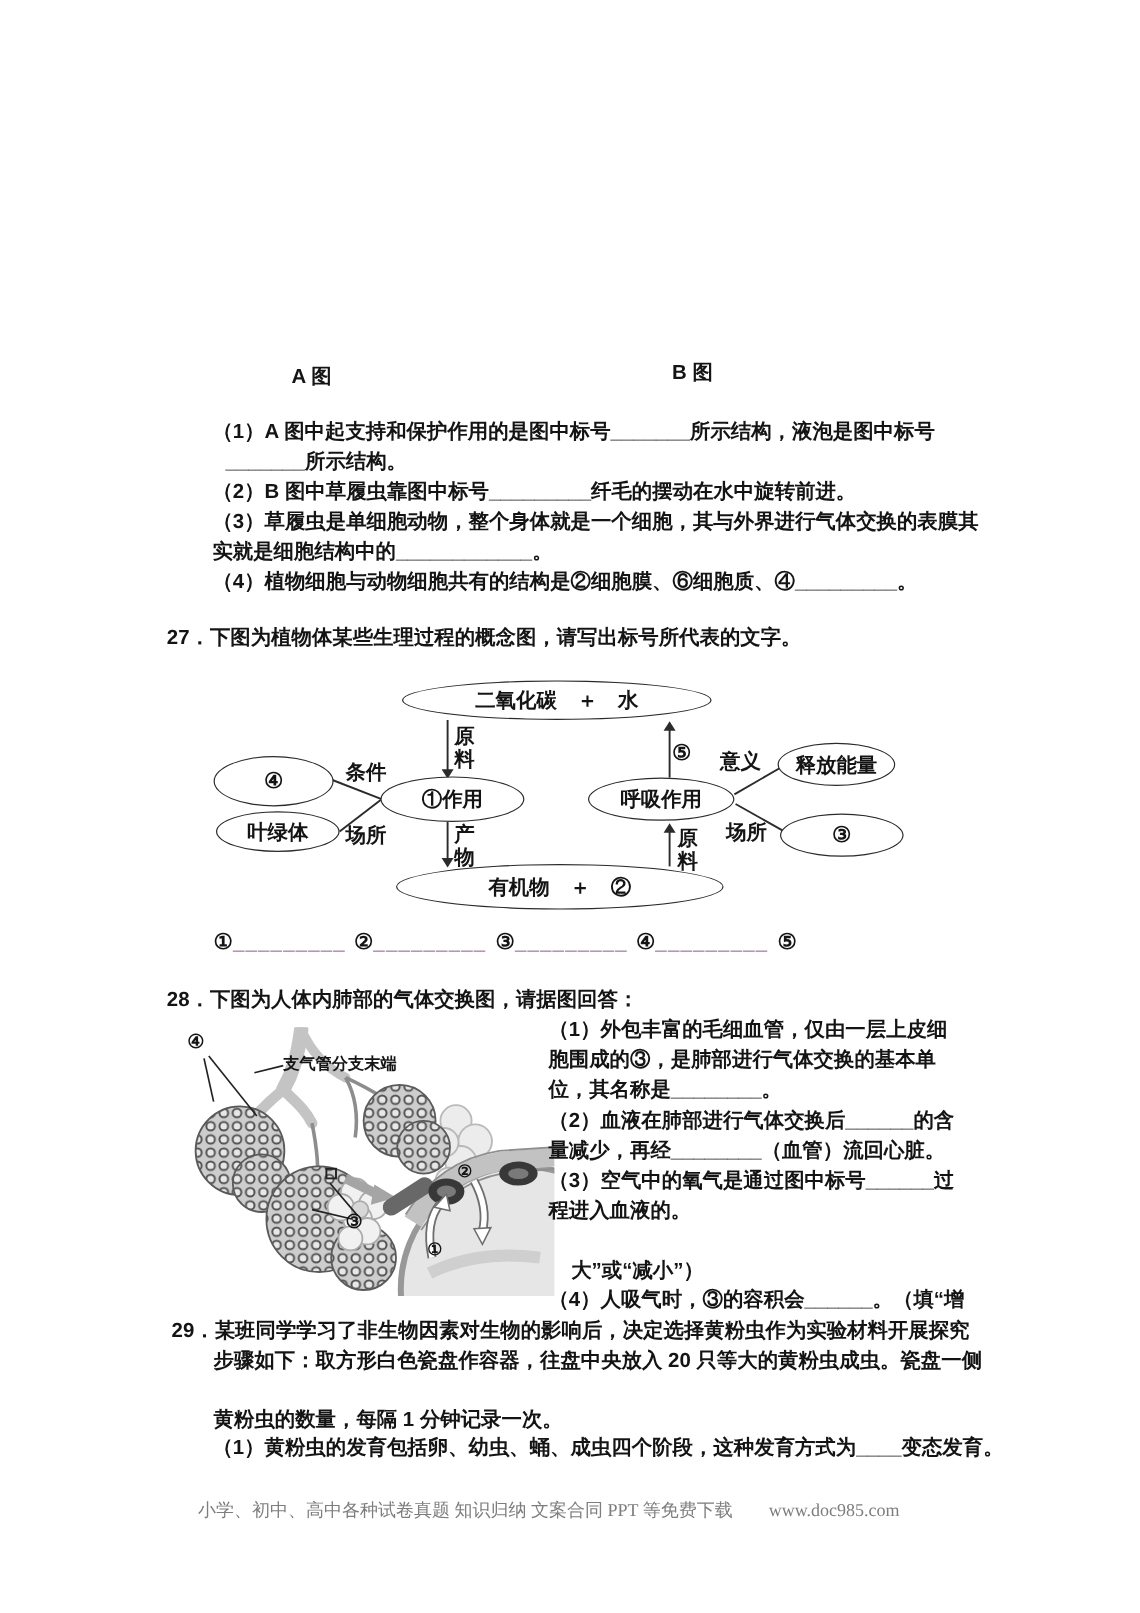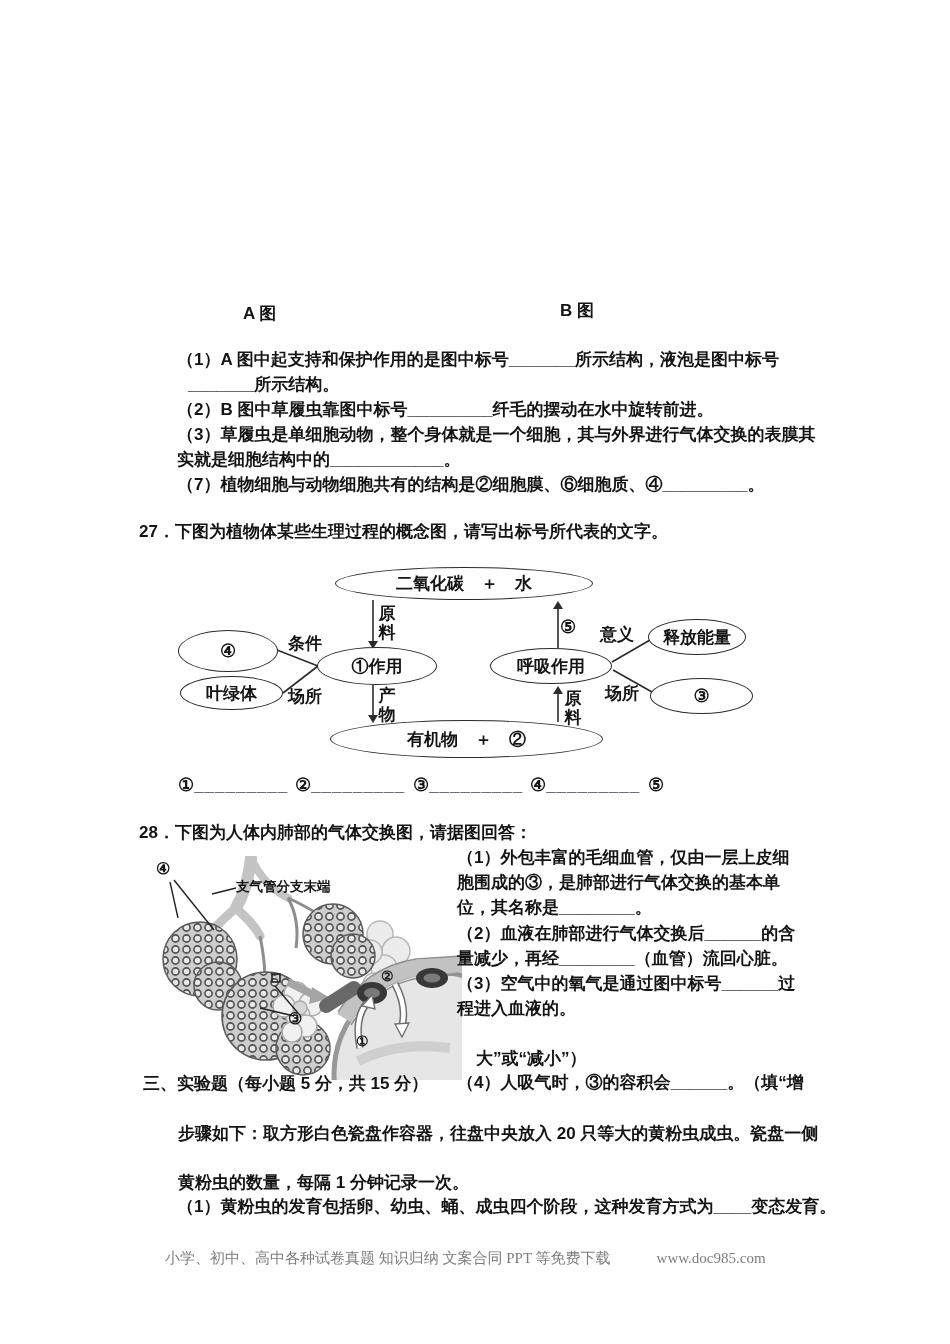--- a/index.html
+++ b/index.html
@@ -11,45 +11,45 @@
   .t{position:absolute;font-size:17px;line-height:22px;white-space:nowrap;}
   .ell{
     position:absolute;border:1.6px solid #2b2b2b;border-radius:50%;
     display:flex;align-items:center;justify-content:center;
     font-size:17px;background:#fff;box-sizing:border-box;white-space:nowrap;
   }
   .vlab{
     position:absolute;width:20px;font-size:17px;line-height:19px;
     text-align:center;word-break:break-all;white-space:normal;
   }
-  .blank{color:#0f172a;letter-spacing:1px;}
+  .blank{color:#701a75;letter-spacing:1px;}
   .ansrow span{display:inline-block;}
   .circ{font-size:18px;}
   .figlabel{position:absolute;font-size:15px;line-height:17px;white-space:nowrap;}
   #footer{
     position:absolute;left:165px;top:1249px;font-family:"Liberation Serif",serif;
     font-weight:400;color:#7d7d7d;font-size:15px;white-space:nowrap;
   }
-  #footer .url{margin-left:46px;}
+  #footer .url{margin-left:30px;}
   svg{display:block;}
 </style>
 </head>
 <body>
 
 <div id="page">
 
   <div class="t" style="left:243px;top:303px">A 图</div>
   <div class="t" style="left:560px;top:300px">B 图</div>
 
   <div class="t" style="left:177px;top:349px">（1）A 图中起支持和保护作用的是图中标号_______所示结构，液泡是图中标号</div>
   <div class="t" style="left:188px;top:374px">_______所示结构。</div>
   <div class="t" style="left:177px;top:399px">（2）B 图中草履虫靠图中标号_________纤毛的摆动在水中旋转前进。</div>
   <div class="t" style="left:177px;top:424px">（3）草履虫是单细胞动物，整个身体就是一个细胞，其与外界进行气体交换的表膜其</div>
   <div class="t" style="left:177px;top:449px">实就是细胞结构中的____________。</div>
-  <div class="t" style="left:177px;top:474px">（7）植物细胞与动物细胞共有的结构是②细胞膜、⑥细胞质、④_________。</div>
+  <div class="t" style="left:177px;top:474px">（4）植物细胞与动物细胞共有的结构是②细胞膜、⑥细胞质、④_________。</div>
 
   <div class="t" style="left:139px;top:521px">27．下图为植物体某些生理过程的概念图，请写出标号所代表的文字。</div>
 
   <svg style="position:absolute;left:0;top:555px;pointer-events:none" width="950" height="220" viewBox="0 0 950 220">
     <g stroke="#2b2b2b" stroke-width="1.6" fill="none">
       <line x1="373" y1="45" x2="373" y2="87"></line>
       <line x1="373" y1="130" x2="373" y2="161"></line>
       <line x1="558" y1="53" x2="558" y2="93"></line>
       <line x1="558" y1="138" x2="558" y2="167"></line>
       <line x1="277" y1="95" x2="318" y2="111"></line>
@@ -183,21 +183,21 @@
   <div class="t" style="left:457px;top:847px">（1）外包丰富的毛细血管，仅由一层上皮细</div>
   <div class="t" style="left:457px;top:872px">胞围成的③，是肺部进行气体交换的基本单</div>
   <div class="t" style="left:457px;top:897px">位，其名称是________。</div>
   <div class="t" style="left:457px;top:923px">（2）血液在肺部进行气体交换后______的含</div>
   <div class="t" style="left:457px;top:948px">量减少，再经________（血管）流回心脏。</div>
   <div class="t" style="left:457px;top:973px">（3）空气中的氧气是通过图中标号______过</div>
   <div class="t" style="left:457px;top:998px">程进入血液的。</div>
   <div class="t" style="left:457px;top:1072px">（4）人吸气时，③的容积会______。（填“增</div>
   <div class="t" style="left:476px;top:1048px">大”或“减小”）</div>
 
-  <div class="t" style="left:143px;top:1073px">三、实验题（每小题 5 分，共 15 分）</div>
+  <div class="t" style="left:143px;top:1098px">29．某班同学学习了非生物因素对生物的影响后，决定选择黄粉虫作为实验材料开展探究</div>
   <div class="t" style="left:178px;top:1123px">步骤如下：取方形白色瓷盘作容器，往盘中央放入 20 只等大的黄粉虫成虫。瓷盘一侧</div>
   <div class="t" style="left:178px;top:1172px">黄粉虫的数量，每隔 1 分钟记录一次。</div>
   <div class="t" style="left:177px;top:1196px">（1）黄粉虫的发育包括卵、幼虫、蛹、成虫四个阶段，这种发育方式为____变态发育。</div>
 
   <div id="footer">
     <span>小学、初中、高中各种试卷真题  知识归纳  文案合同  PPT 等免费下载</span><span class="url">www.doc985.com</span>
   </div>
 
 </div>
 

